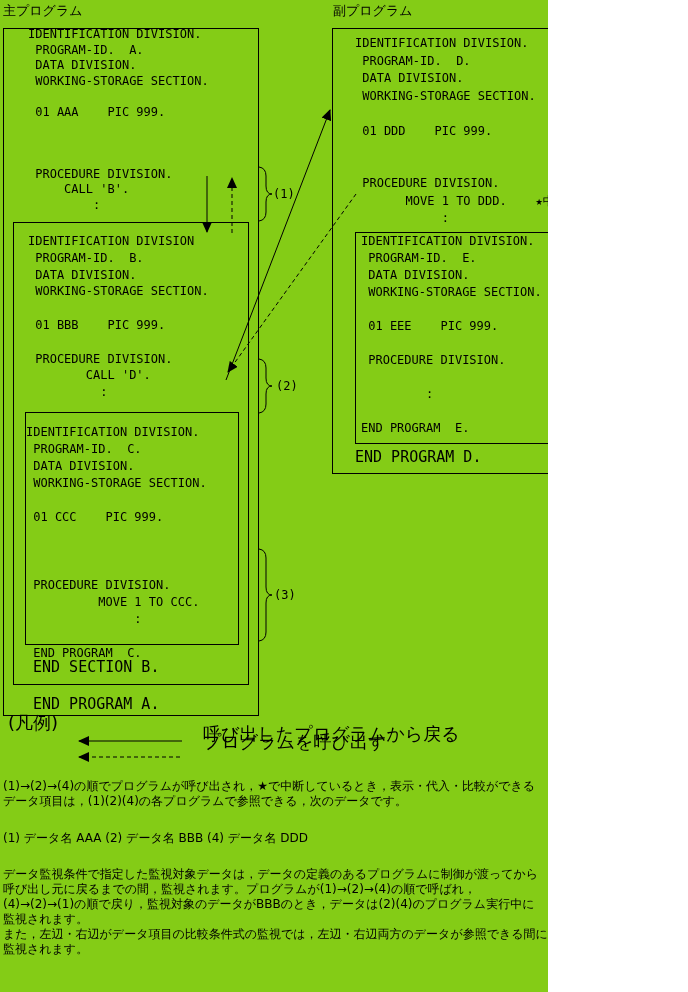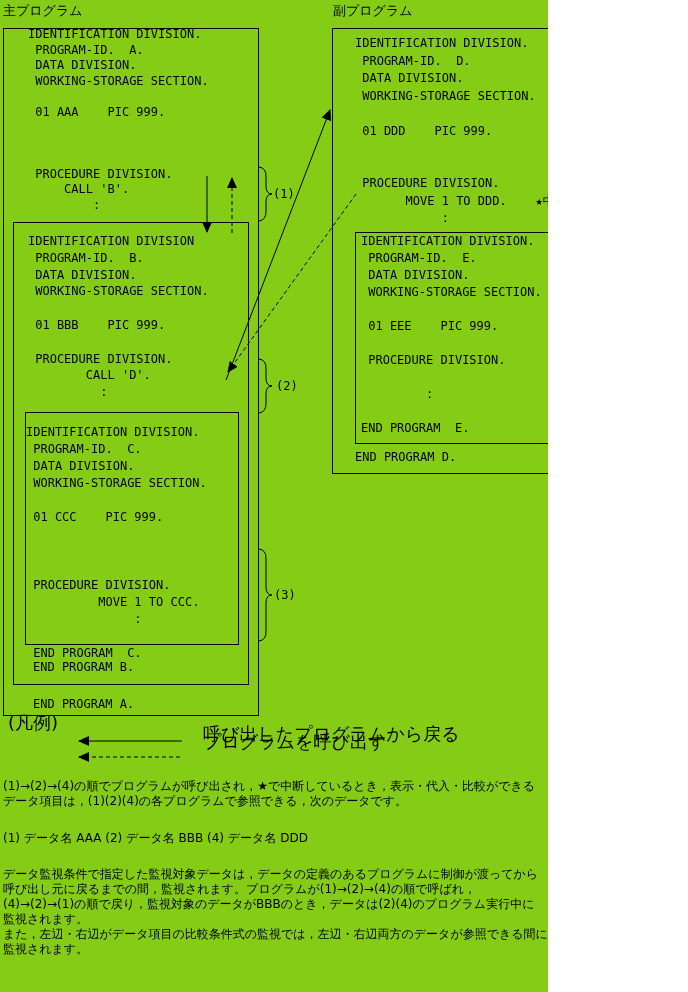--- a/index.html
+++ b/index.html
@@ -3,21 +3,21 @@
 <meta charset="utf-8">
 <style>
   html,body{margin:0;padding:0;background:#fff;}
   #page{position:relative;width:548px;height:992px;background:#84cc16;color:#000;
         font-family:"DejaVu Sans","Liberation Sans",sans-serif;overflow:hidden;}
   .hdr{position:absolute;font-size:13px;line-height:14px;}
   .pbox{position:absolute;border:1px solid #000;background:transparent;}
   pre.code{position:absolute;margin:0;font-family:"DejaVu Sans Mono","Liberation Mono",monospace;
            font-size:12px;white-space:pre;}
   .lh155{line-height:15.5px;} .lh168{line-height:16.8px;} .lh17{line-height:17px;} .lh175{line-height:17.5px;}
-  .endline{position:absolute;font-family:"DejaVu Sans Mono","Liberation Mono",monospace;font-size:12px;line-height:15px;}
+  .endline{position:absolute;font-family:"DejaVu Sans Mono","Liberation Mono",monospace;font-size:15px;line-height:15px;}
   .bracelabel{position:absolute;font-family:"DejaVu Sans Mono","Liberation Mono",monospace;font-size:12px;line-height:15px;}
   #overlay{position:absolute;left:0;top:0;width:688px;height:992px;pointer-events:none;}
   #overlay line,#overlay path.brace{stroke:#000;stroke-width:1;fill:none;}
   .legendtext{position:absolute;font-size:18px;line-height:15px;}
   .notes{position:absolute;left:3px;font-size:12px;line-height:15px;white-space:pre-line;}
 </style>
 </head>
 <body>
 
 <div id="page">
@@ -59,21 +59,21 @@
  01 CCC    PIC 999.
 
 
 
  PROCEDURE DIVISION.
           MOVE 1 TO CCC.
                :
 
  END PROGRAM  C.</pre>
 
-  <div class="endline" style="left:33px;top:660px;">END PROGRAM  B.</div>
+  <div class="endline" style="left:33px;top:660px;">END SECTION  B.</div>
   <div class="endline" style="left:33px;top:697px;text-align:center;">END PROGRAM  A.</div>
 
   <div class="pbox" style="left:332px;top:28px;width:280px;height:444px;"></div>
   <div class="pbox" style="left:355px;top:232px;width:230px;height:210px;"></div>
 
   <pre class="code lh175" style="left:355px;top:35px;">IDENTIFICATION DIVISION.
  PROGRAM-ID.  D.
  DATA DIVISION.
  WORKING-STORAGE SECTION.
 

